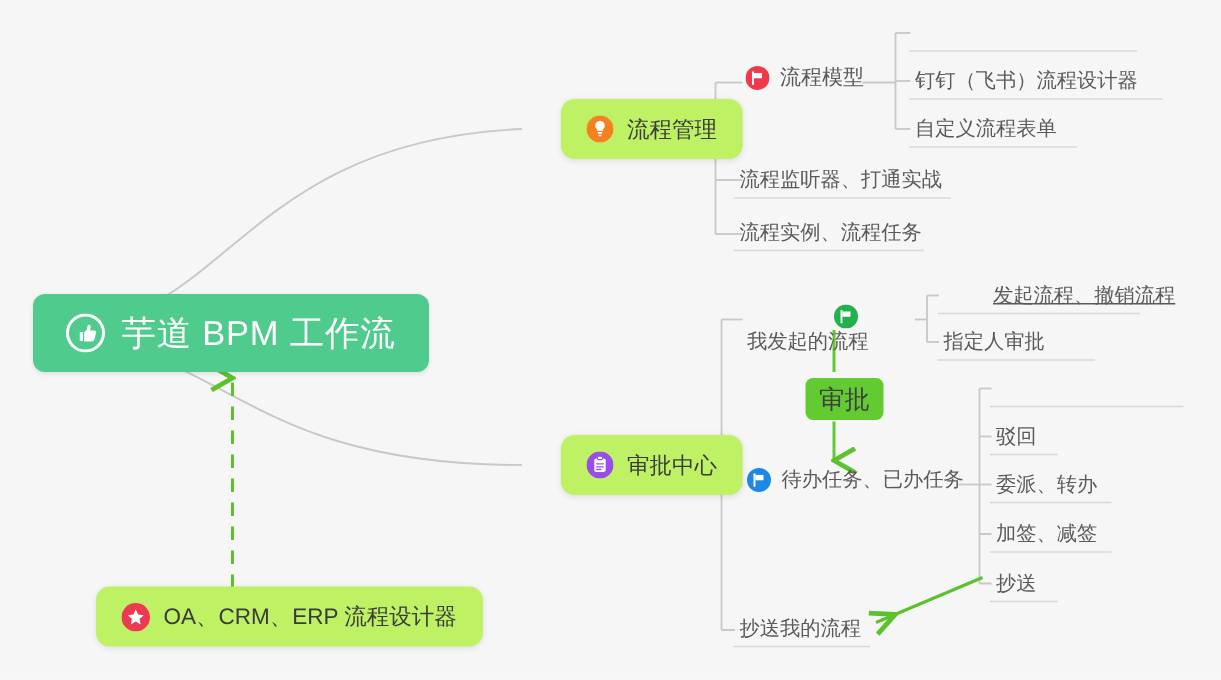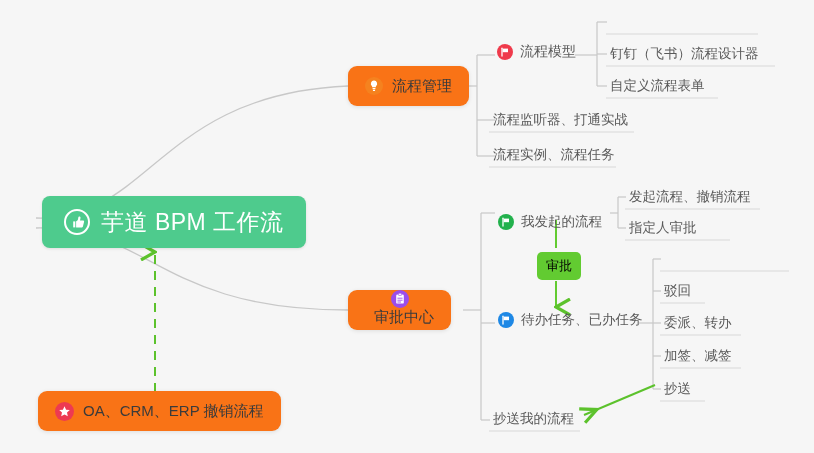--- a/index.html
+++ b/index.html
@@ -42,25 +42,26 @@
   }
   .root-label {
     color: #ffffff;
     font-size: 23px;
     letter-spacing: 0.5px;
     margin-left: 11px;
   }
 
   
   .card-node {
-    background: #f97316;
+    background: #bef264;
     border-radius: 9px;
     height: 40px;
     padding: 0 17px;
     box-shadow: 0 1px 4px rgba(0,0,0,0.10);
+    margin-left: 26px;
   }
   .card-label {
     color: #3b3b3b;
     font-size: 15px;
     margin-left: 9px;
   }
 
   
   .leaf-node {
     color: #5a5a5a;
@@ -73,22 +74,22 @@
 
   
   .tag-node {
     background: #62cb31;
     border-radius: 5px;
     height: 28px;
     padding: 0 9px;
     justify-content: center;
   }
   .tag-label {
-    color: #000000;
-    font-size: 13px;
+    color: #404040;
+    font-size: 17px;
   }
 
   
   .ico {
     display: inline-flex;
     align-items: center;
     justify-content: center;
     flex: none;
   }
   .ico svg { display: block; }
@@ -163,21 +164,21 @@
     </g>
 
     <path d="M556,220 L556,248" fill="none" stroke="#62cb31" stroke-width="2"></path>
     <path d="M556,281 L556,307" fill="none" stroke="#62cb31" stroke-width="2" marker-end="url(#greenArrowDown)"></path>
 
     <path d="M655,385 L584,415" fill="none" stroke="#5cc22c" stroke-width="2" marker-end="url(#greenArrowEnd)"></path>
 
     <path d="M155,392 L155,252" fill="none" stroke="#5cc22c" stroke-width="2" stroke-dasharray="9 7" marker-end="url(#greenArrowUp)"></path>
   </svg>
 
-  <div class="node root-node" style="left:42px; top:196px;">
+  <div class="node root-node" style="left:22px; top:196px;">
     <span class="ico">
       <svg width="26" height="26" viewBox="0 0 26 26">
         <circle cx="13" cy="13" r="12" fill="none" stroke="#ffffff" stroke-width="2"></circle>
         <path d="M9.2,12.4 h2.1 v6.0 h-2.1 z" fill="#ffffff"></path>
         <path d="M12.1,12.2 c1.0,-0.2 1.7,-1.0 1.9,-2.0 l0.3,-1.6 c0.1,-0.7 0.7,-1.2 1.4,-1.0
                  c0.6,0.2 0.9,0.8 0.8,1.4 l-0.5,2.4 h3.0 c0.8,0 1.3,0.7 1.1,1.4 l-1.2,4.6
                  c-0.2,0.7 -0.8,1.2 -1.5,1.2 h-5.3 z" fill="#ffffff"></path>
       </svg>
     </span>
     <span class="root-label">芋道 BPM 工作流</span>
@@ -213,48 +214,48 @@
     <span class="leaf-label">自定义流程表单</span>
   </div>
 
   <div class="node leaf-node" style="left:487px; top:108px;">
     <span class="leaf-label">流程监听器、打通实战</span>
   </div>
   <div class="node leaf-node" style="left:487px; top:143px;">
     <span class="leaf-label">流程实例、流程任务</span>
   </div>
 
-  <div class="node card-node" style="left:348px; top:290px;flex-direction:column;">
+  <div class="node card-node" style="left:348px; top:290px;">
     <span class="ico">
       <svg width="18" height="18" viewBox="0 0 18 18">
         <circle cx="9" cy="9" r="9" fill="#9b4dea"></circle>
         <rect x="5.2" y="4.6" width="7.6" height="9" rx="1.2" fill="#ffffff"></rect>
         <rect x="7.3" y="3.2" width="3.4" height="2.2" rx="0.8" fill="#ffffff" stroke="#9b4dea" stroke-width="0.7"></rect>
         <g stroke="#9b4dea" stroke-width="0.9" stroke-linecap="round">
           <line x1="6.8" y1="8.2" x2="11.2" y2="8.2"></line>
           <line x1="6.8" y1="10.2" x2="11.2" y2="10.2"></line>
           <line x1="6.8" y1="12.0" x2="9.6" y2="12.0"></line>
         </g>
       </svg>
     </span>
     <span class="card-label">审批中心</span>
   </div>
 
-  <div class="node leaf-node" style="left:492px; top:210px;">
+  <div class="node leaf-node" style="left:492px; top:200px;flex-direction:column;">
     <span class="ico leaf-ico">
       <svg width="16" height="16" viewBox="0 0 16 16">
         <circle cx="8" cy="8" r="8" fill="#22b14c"></circle>
         <path d="M5,4.2 v7.8" stroke="#ffffff" stroke-width="1.3" fill="none" stroke-linecap="round"></path>
         <path d="M5.6,4.6 h5.4 v3.6 h-5.4 z" fill="#ffffff"></path>
       </svg>
     </span>
     <span class="leaf-label">我发起的流程</span>
   </div>
 
-  <div class="node leaf-node" style="left:623px; top:185px;">
+  <div class="node leaf-node" style="left:656px; top:185px;text-decoration:underline;">
     <span class="leaf-label">发起流程、撤销流程</span>
   </div>
   <div class="node leaf-node" style="left:623px; top:216px;">
     <span class="leaf-label">指定人审批</span>
   </div>
 
   <div class="node tag-node" style="left:537px; top:252px;">
     <span class="tag-label">审批</span>
   </div>
 
@@ -287,16 +288,16 @@
   </div>
 
   <div class="node card-node" style="left:38px; top:391px;">
     <span class="ico">
       <svg width="19" height="19" viewBox="0 0 19 19">
         <circle cx="9.5" cy="9.5" r="9.5" fill="#ed3a52"></circle>
         <path d="M9.5,4.3 L11.1,7.7 L14.8,8.1 L12.0,10.6 L12.8,14.3
                  L9.5,12.4 L6.2,14.3 L7.0,10.6 L4.2,8.1 L7.9,7.7 z" fill="#ffffff"></path>
       </svg>
     </span>
-    <span class="card-label">OA、CRM、ERP 撤销流程</span>
+    <span class="card-label">OA、CRM、ERP 流程设计器</span>
   </div>
 
 </div>
 
 </body></html>

